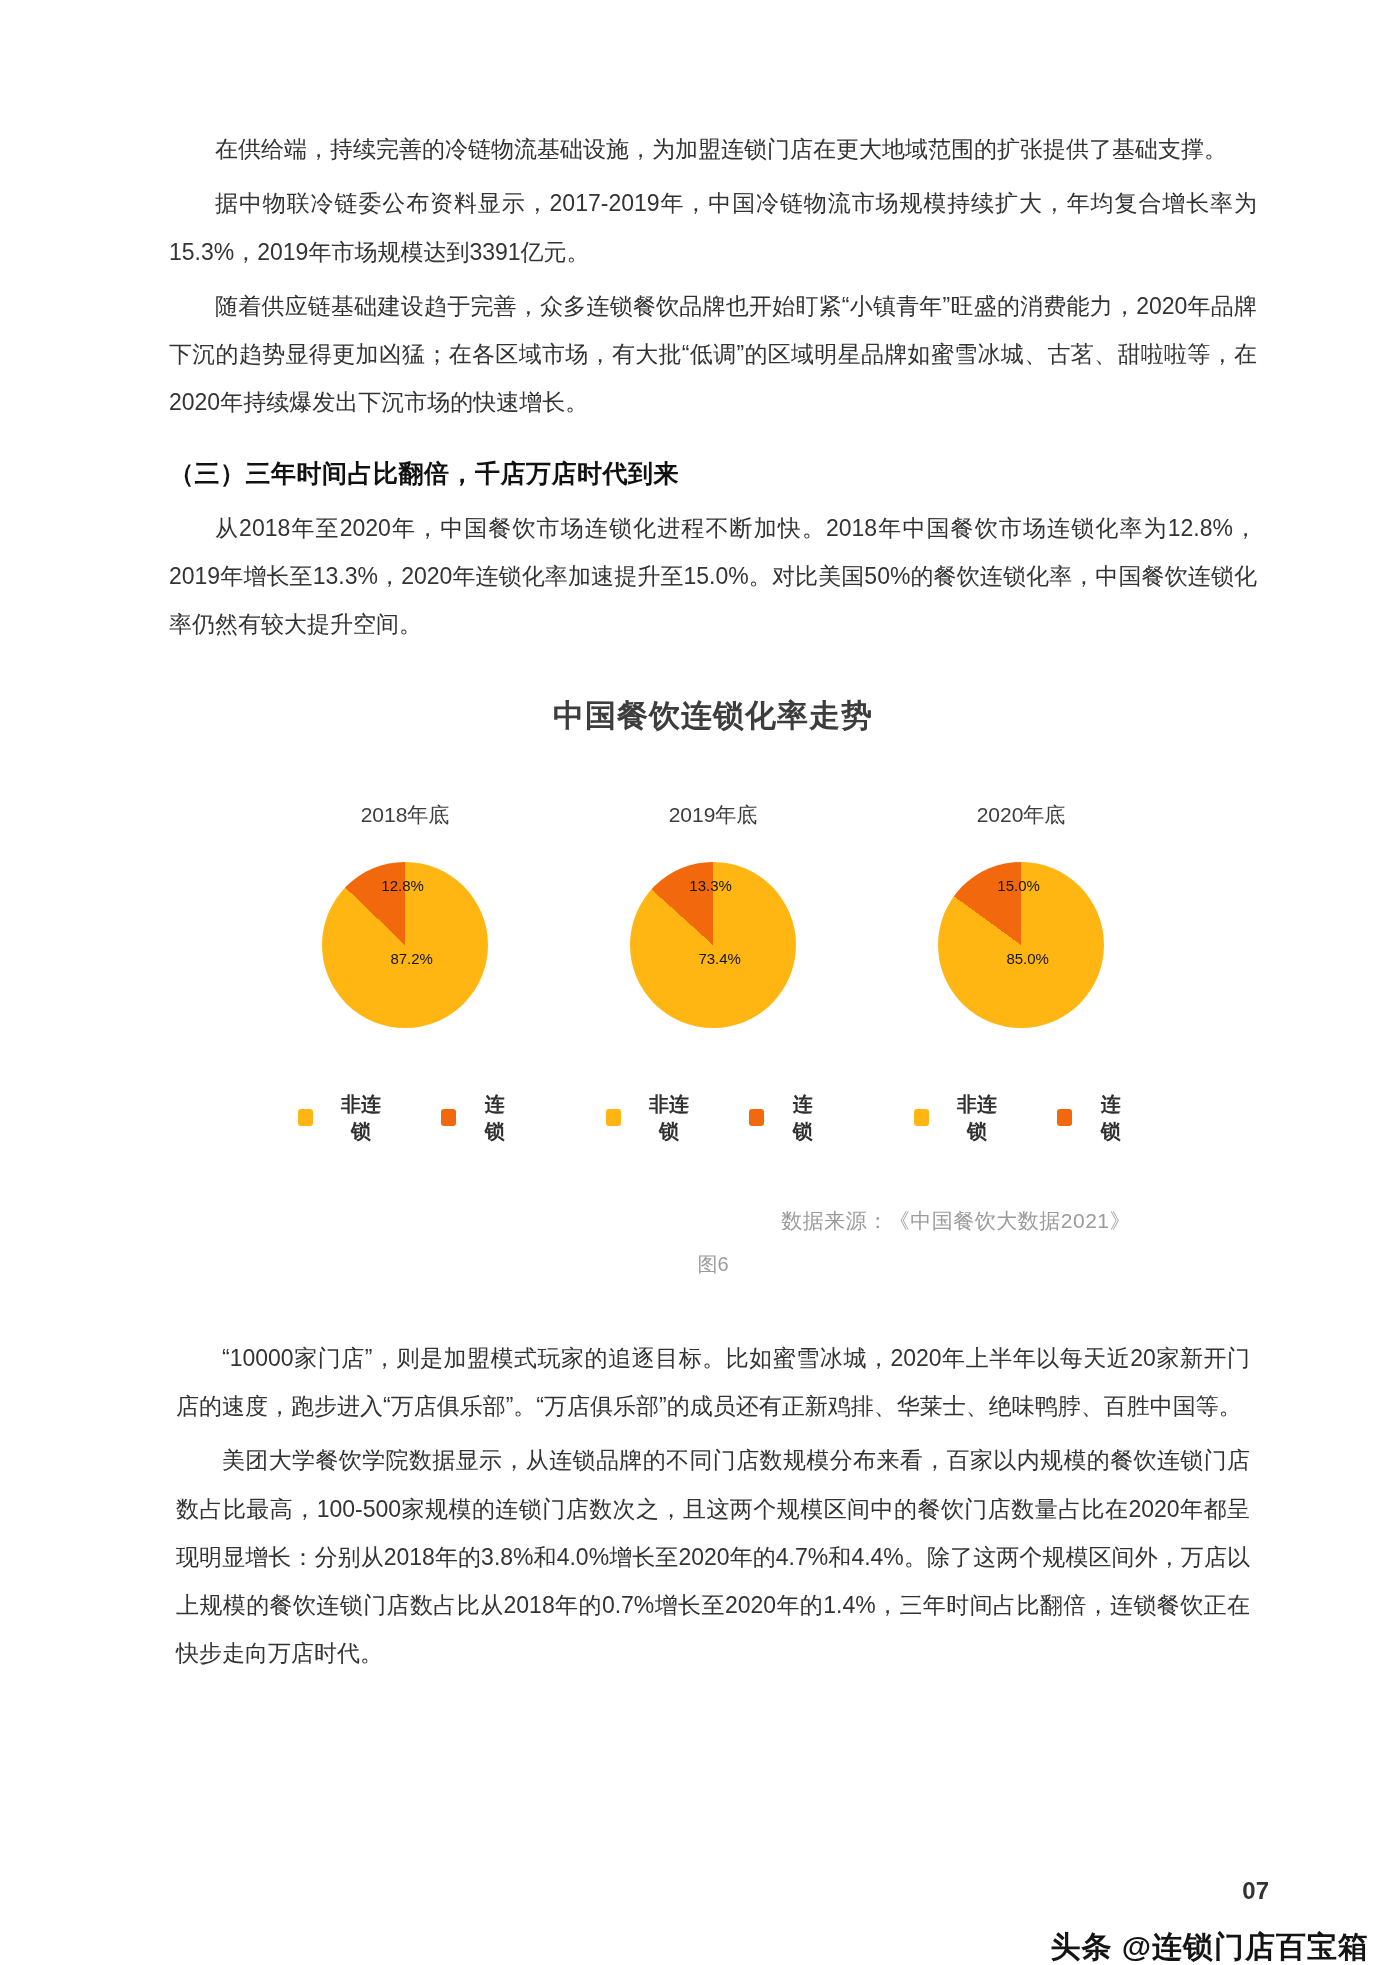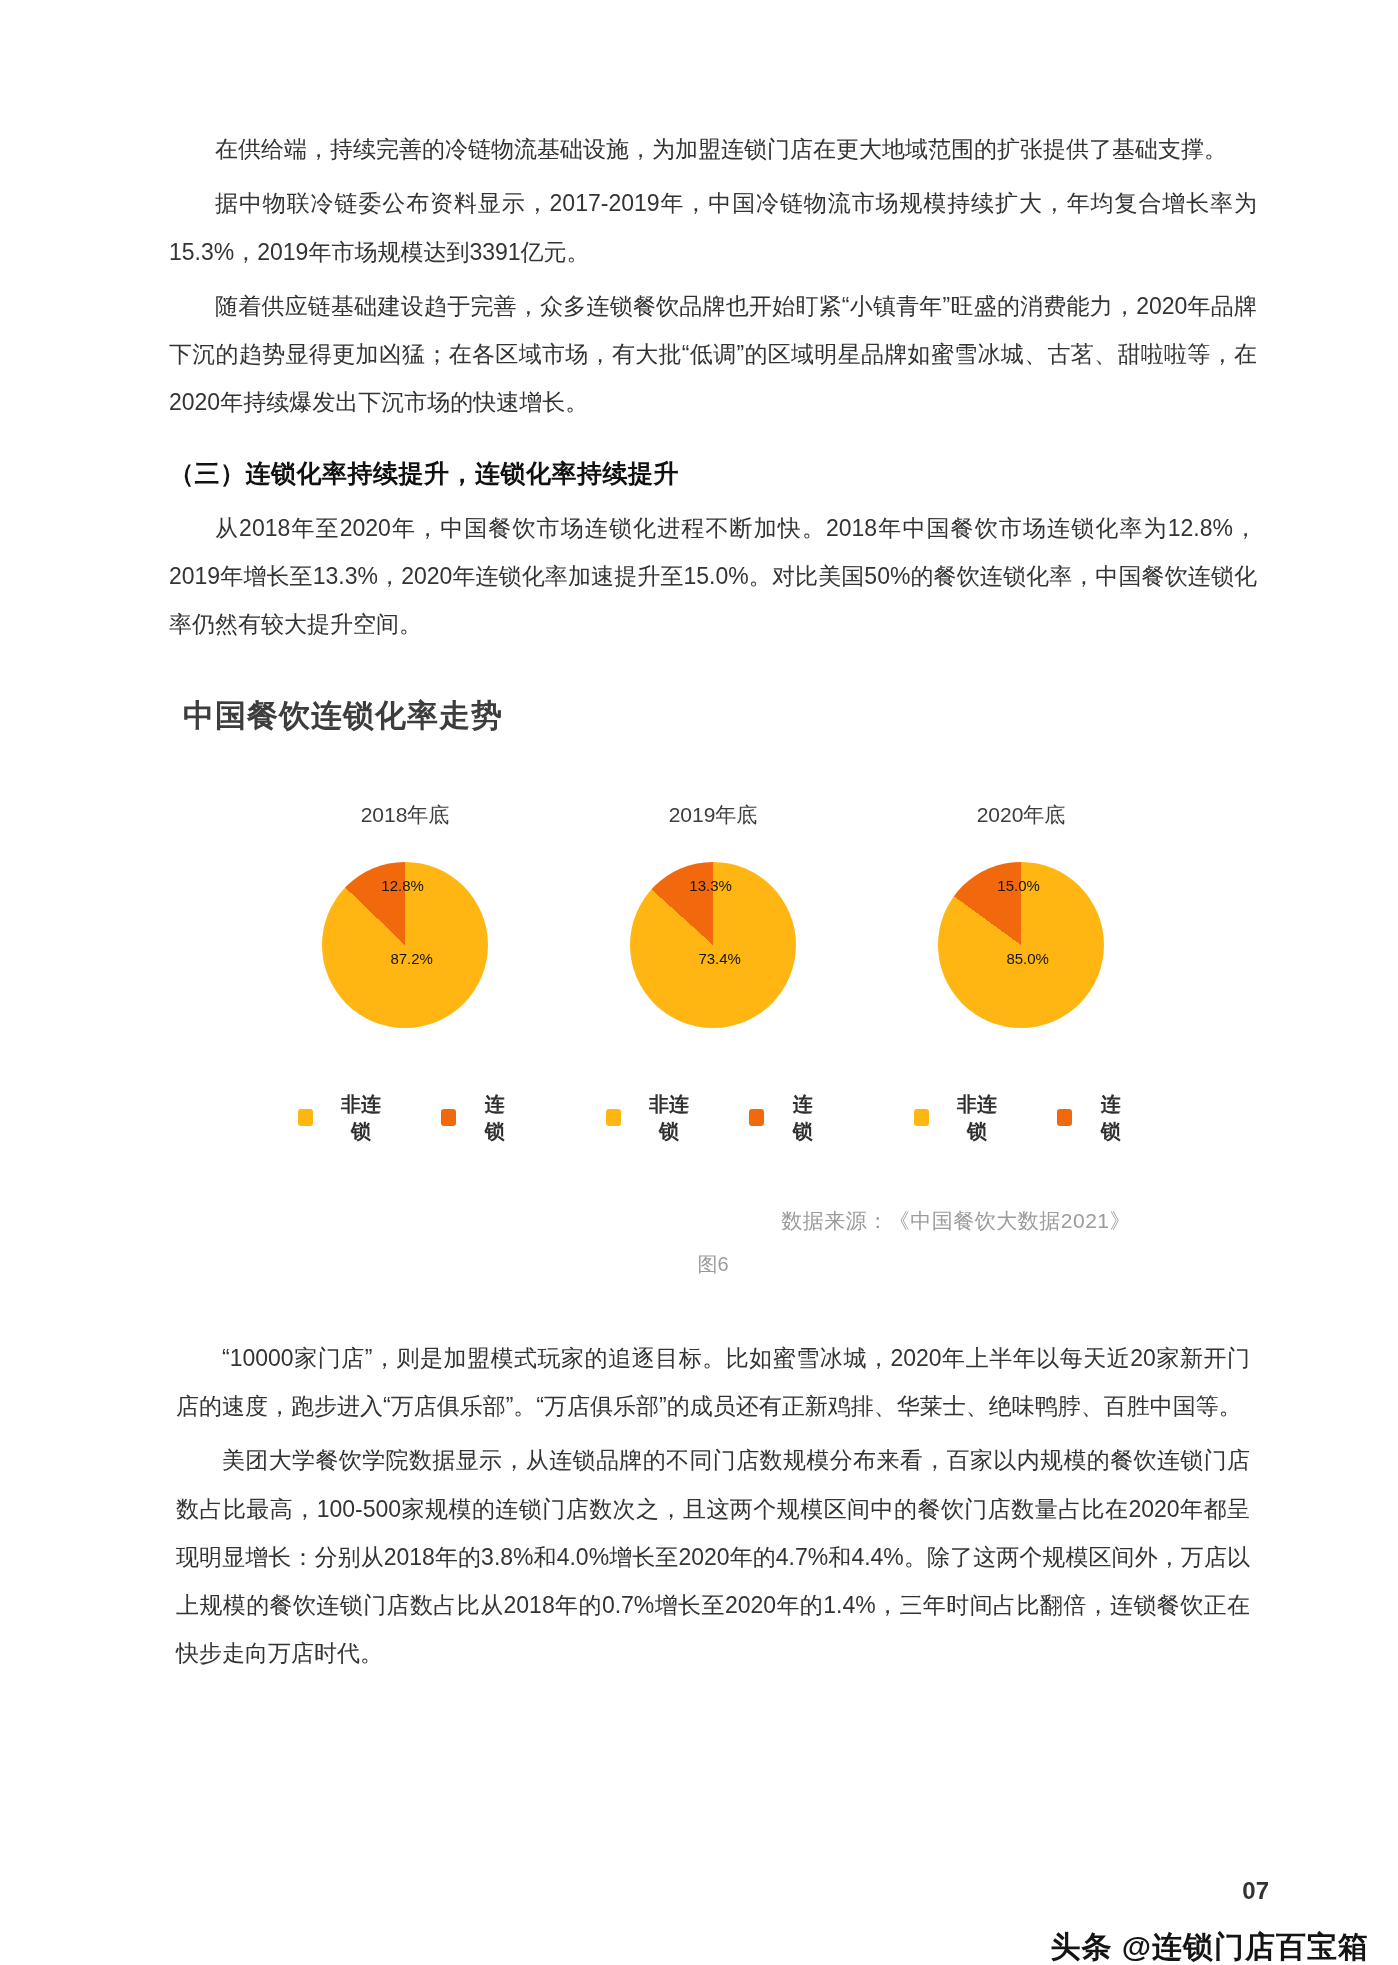--- a/index.html
+++ b/index.html
@@ -28,20 +28,21 @@
     font-size: 25px;
     font-weight: bold;
     color: #111111;
     margin: 30px 0 14px 0;
     letter-spacing: 0.5px;
   }
 
   
   .chart-block { margin-top: 46px; }
   .chart-title {
+    text-align: center;
     font-size: 31px;
     font-weight: 600;
     color: #3d3d3d;
     margin-bottom: 50px;
     letter-spacing: 1px;
   }
   .pies-row {
     display: flex;
     justify-content: center;
     gap: 38px;
@@ -123,21 +124,21 @@
 </head>
 <body>
 
 <div class="page">
   <div class="content">
 
     <p class="para">在供给端，持续完善的冷链物流基础设施，为加盟连锁门店在更大地域范围的扩张提供了基础支撑。</p>
     <p class="para">据中物联冷链委公布资料显示，2017-2019年，中国冷链物流市场规模持续扩大，年均复合增长率为15.3%，2019年市场规模达到3391亿元。</p>
     <p class="para">随着供应链基础建设趋于完善，众多连锁餐饮品牌也开始盯紧“小镇青年”旺盛的消费能力，2020年品牌下沉的趋势显得更加凶猛；在各区域市场，有大批“低调”的区域明星品牌如蜜雪冰城、古茗、甜啦啦等，在2020年持续爆发出下沉市场的快速增长。</p>
 
-    <h2 class="section-heading">（三）连锁化率持续提升，连锁化率持续提升</h2>
+    <h2 class="section-heading">（三）三年时间占比翻倍，千店万店时代到来</h2>
 
     <p class="para">从2018年至2020年，中国餐饮市场连锁化进程不断加快。2018年中国餐饮市场连锁化率为12.8%，2019年增长至13.3%，2020年连锁化率加速提升至15.0%。对比美国50%的餐饮连锁化率，中国餐饮连锁化率仍然有较大提升空间。</p>
 
     <div class="chart-block">
       <div class="chart-title">中国餐饮连锁化率走势</div>
 
       <div class="pies-row">
 
         <div class="pie-col">
           <div class="pie-year">2018年底</div>

